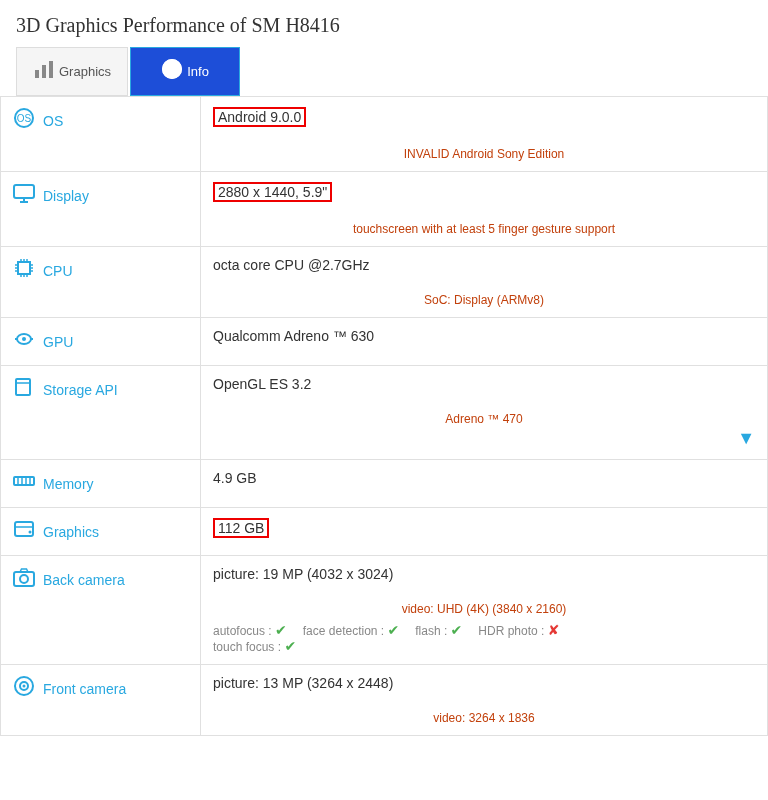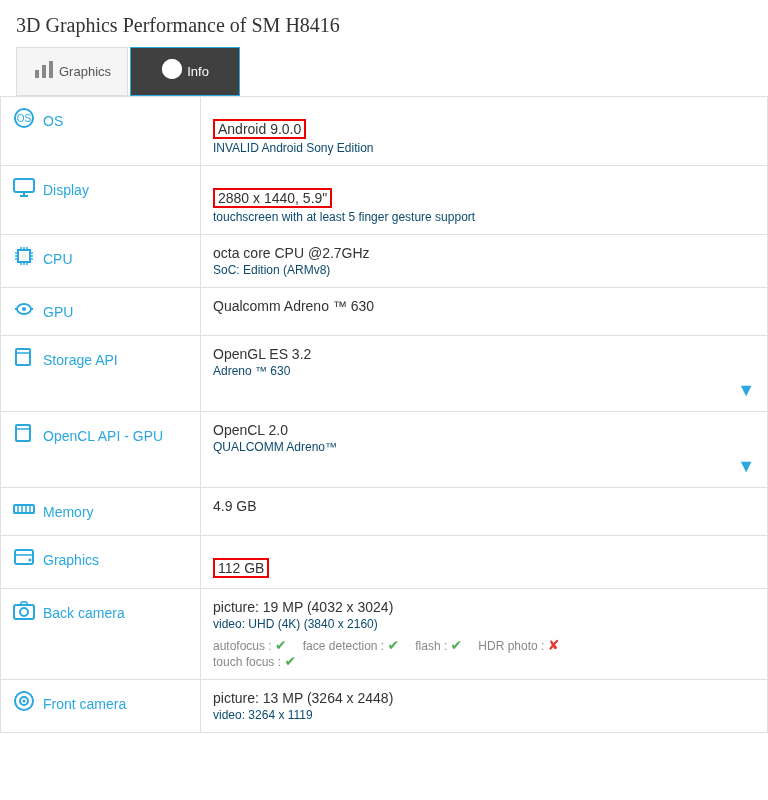--- a/index.html
+++ b/index.html
@@ -29,21 +29,21 @@
       align-items: center;
       justify-content: center;
       padding: 10px 16px;
       border: 1px solid #ddd;
       background: #f5f5f5;
       cursor: pointer;
       min-width: 110px;
       gap: 4px;
     }
     .tab.active {
-      background: #404040;
+      background: #1d4ed8;
       border-color: #29a8e0;
       color: #fff;
     }
     .tab .tab-label {
       font-size: 13px;
     }
     .tab-icon {
       font-size: 20px;
     }
     .tab.active .tab-icon,
@@ -80,29 +80,29 @@
       color: #29a8e0;
       min-width: 22px;
       text-align: center;
     }
     .value-main {
       font-size: 14px;
       color: #333;
     }
     .value-sub {
       font-size: 12px;
-      color: #0c4a6e;
-      margin-top: 2px;
+      color: #c2410c;
+      margin-top: 20px;
+      text-align: center;
     }
     .highlighted {
       border: 2px solid #e00;
       display: inline-block;
       padding: 0 3px;
       color: #333;
-      margin-top: 12px;
     }
     .dropdown-arrow {
       float: right;
       color: #29a8e0;
       font-size: 18px;
       margin-top: 2px;
     }
     .camera-features {
       display: flex;
       flex-wrap: wrap;
@@ -219,21 +219,21 @@
                 <line x1="17" y1="8" x2="20" y2="8" stroke="#29a8e0" stroke-width="1.5"></line>
                 <line x1="17" y1="11" x2="20" y2="11" stroke="#29a8e0" stroke-width="1.5"></line>
                 <line x1="17" y1="14" x2="20" y2="14" stroke="#29a8e0" stroke-width="1.5"></line>
               </svg>
         </span>
         <span>CPU</span>
       </div>
     </td>
     <td>
       <div class="value-main">octa core CPU @2.7GHz</div>
-      <div class="value-sub">SoC: Edition (ARMv8)</div>
+      <div class="value-sub">SoC: Display (ARMv8)</div>
     </td>
   </tr>
 
   <tr>
     <td>
       <div class="row-label">
         <span class="row-icon">
           <svg width="22" height="22" viewBox="0 0 22 22">
                 <ellipse cx="11" cy="11" rx="7" ry="5" stroke="#29a8e0" stroke-width="2" fill="none"></ellipse>
                 <circle cx="11" cy="11" r="2" fill="#29a8e0"></circle>
@@ -256,43 +256,25 @@
           <svg width="22" height="22" viewBox="0 0 22 22">
                 <rect x="3" y="3" width="14" height="16" rx="1" stroke="#29a8e0" stroke-width="2" fill="none"></rect>
                 <line x1="3" y1="7" x2="17" y2="7" stroke="#29a8e0" stroke-width="1.5"></line>
               </svg>
         </span>
         <span>Storage API</span>
       </div>
     </td>
     <td>
       <div class="value-main">OpenGL ES 3.2</div>
-      <div class="value-sub">Adreno ™ 630</div>
+      <div class="value-sub">Adreno ™ 470</div>
       <span class="dropdown-arrow">▼</span>
     </td>
   </tr>
 
-  <tr>
-    <td>
-      <div class="row-label">
-        <span class="row-icon">
-          <svg width="22" height="22" viewBox="0 0 22 22">
-                <rect x="3" y="3" width="14" height="16" rx="1" stroke="#29a8e0" stroke-width="2" fill="none"></rect>
-                <line x1="3" y1="7" x2="17" y2="7" stroke="#29a8e0" stroke-width="1.5"></line>
-              </svg>
-        </span>
-        <span>OpenCL API - GPU</span>
-      </div>
-    </td>
-    <td>
-      <div class="value-main">OpenCL 2.0</div>
-      <div class="value-sub">QUALCOMM Adreno™</div>
-      <span class="dropdown-arrow">▼</span>
-    </td>
-  </tr>
 
   <tr>
     <td>
       <div class="row-label">
         <span class="row-icon">
           <svg width="22" height="22" viewBox="0 0 22 22">
                 <rect x="1" y="7" width="20" height="8" rx="1" stroke="#29a8e0" stroke-width="2" fill="none"></rect>
                 <line x1="5" y1="7" x2="5" y2="15" stroke="#29a8e0" stroke-width="1.5"></line>
                 <line x1="9" y1="7" x2="9" y2="15" stroke="#29a8e0" stroke-width="1.5"></line>
                 <line x1="13" y1="7" x2="13" y2="15" stroke="#29a8e0" stroke-width="1.5"></line>
@@ -361,17 +343,17 @@
                 <circle cx="11" cy="11" r="9" stroke="#29a8e0" stroke-width="2" fill="none"></circle>
                 <circle cx="11" cy="11" r="4" stroke="#29a8e0" stroke-width="2" fill="none"></circle>
                 <circle cx="11" cy="11" r="1.5" fill="#29a8e0"></circle>
               </svg>
         </span>
         <span>Front camera</span>
       </div>
     </td>
     <td>
       <div class="value-main">picture: 13 MP (3264 x 2448)</div>
-      <div class="value-sub">video: 3264 x 1119</div>
+      <div class="value-sub">video: 3264 x 1836</div>
     </td>
   </tr>
 </tbody>
   </table>
 
 </body></html>

